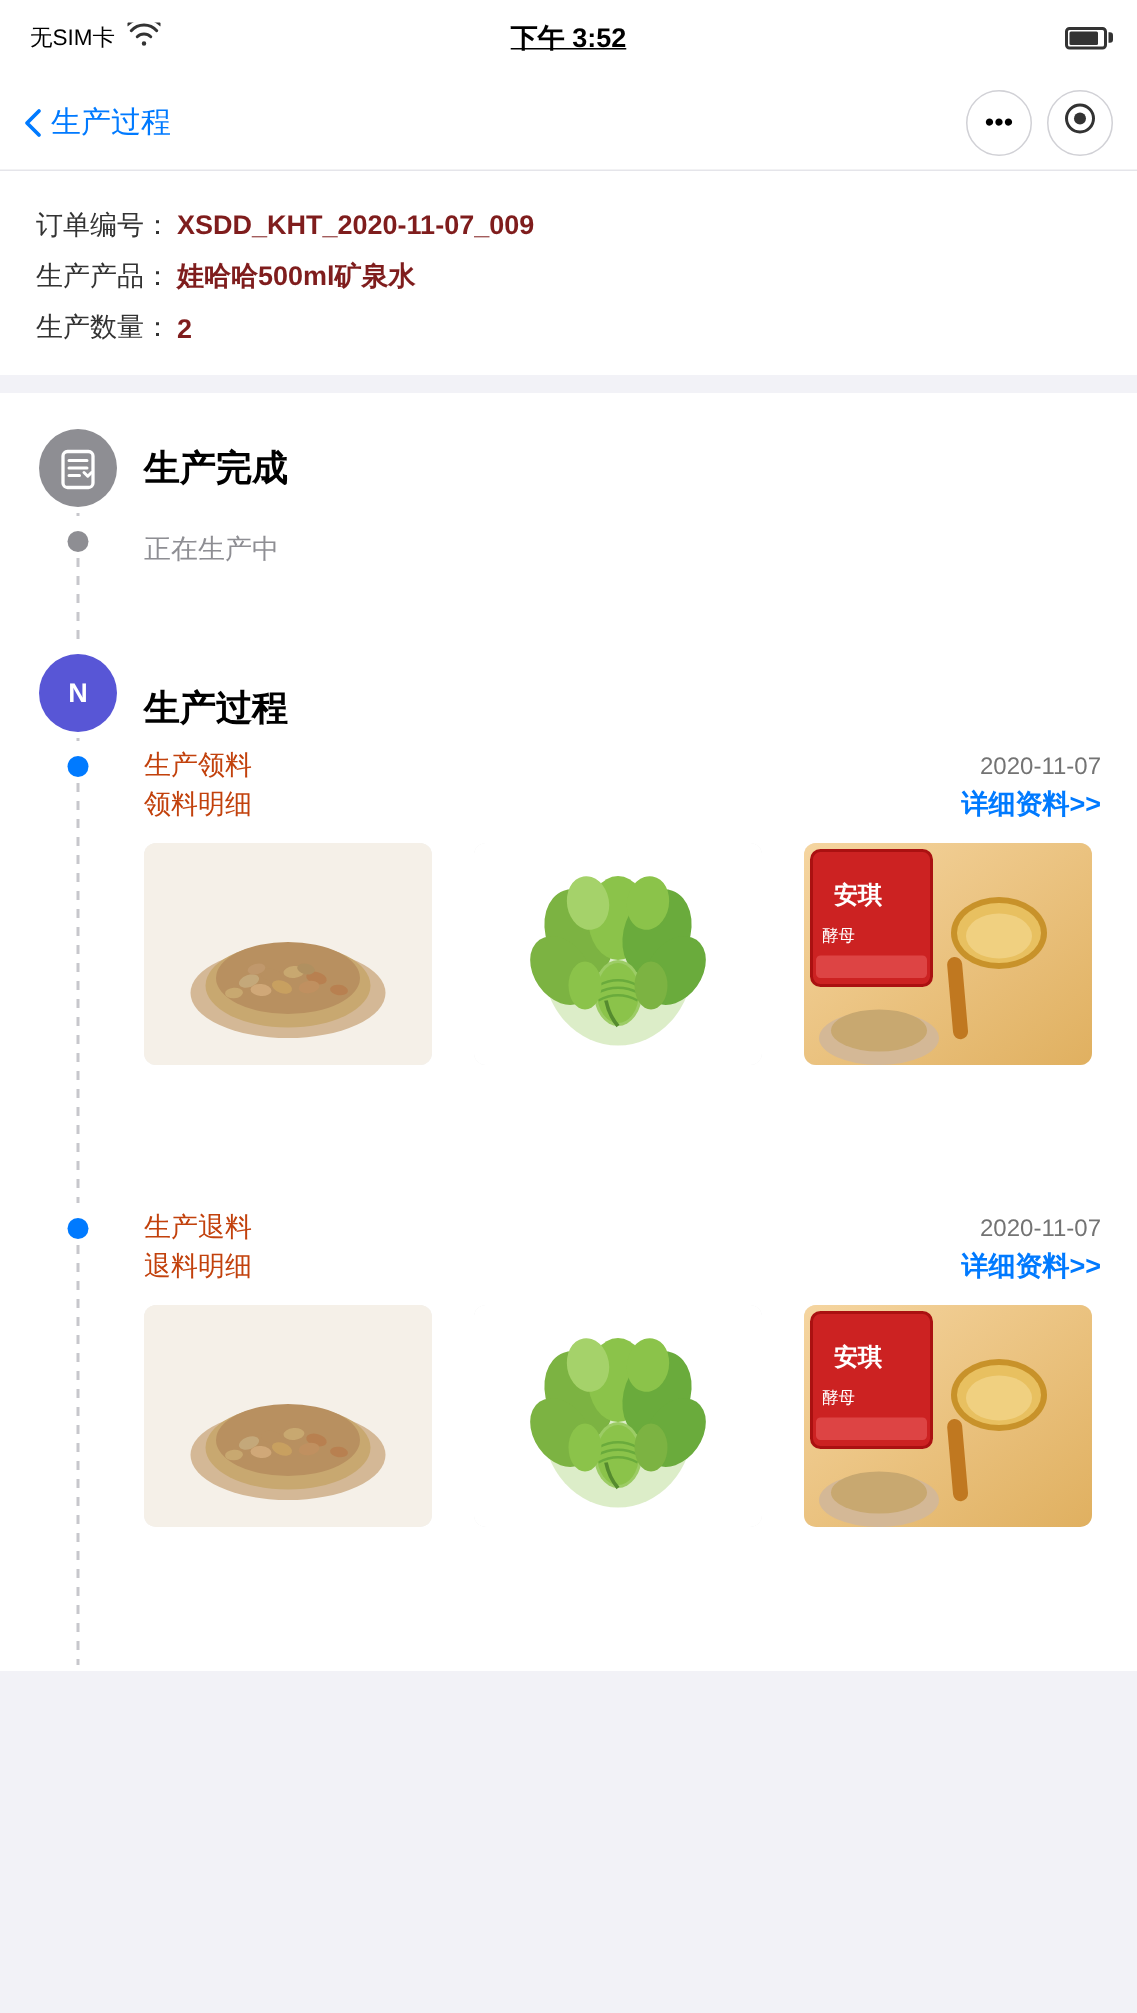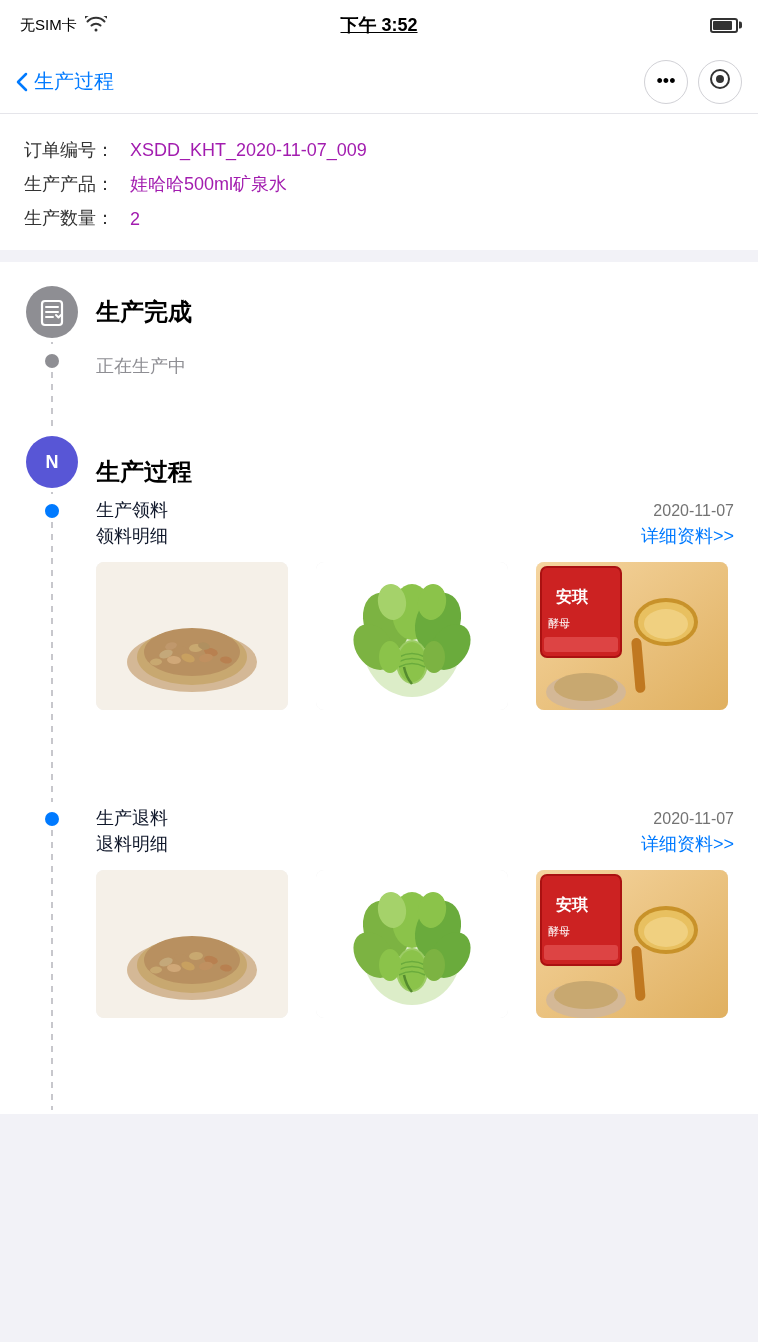--- a/index.html
+++ b/index.html
@@ -116,23 +116,23 @@
       margin-bottom: 10px;
       display: flex;
       align-items: baseline;
     }
     .order-row:last-child { margin-bottom: 0; align-items: flex-end; }
     .order-label {
       color: #333;
       white-space: nowrap;
     }
     .order-value {
-      color: #a21caf;
-      font-weight: 400;
-      margin-left: 16px;
+      color: #7f1d1d;
+      font-weight: 700;
+      margin-left: 4px;
     }
 
     
     .timeline-section {
       background: white;
       padding: 24px 24px 0;
     }
 
     .timeline-item {
       display: flex;
@@ -215,30 +215,31 @@
     }
 
     .process-row-top {
       display: flex;
       justify-content: space-between;
       align-items: baseline;
       margin-bottom: 2px;
     }
     .process-label {
       font-size: 18px;
-      color: #0f172a;
+      color: #c2410c;
     }
     .process-date {
       font-size: 16px;
       color: #737373;
     }
     .process-detail-link {
       font-size: 18px;
       color: #007aff;
       text-align: right;
+      font-weight: bold;
     }
 
     .images-grid {
       display: flex;
       gap: 28px;
       margin-top: 14px;
       margin-bottom: 8px;
     }
     .img-placeholder {
       width: 192px;

